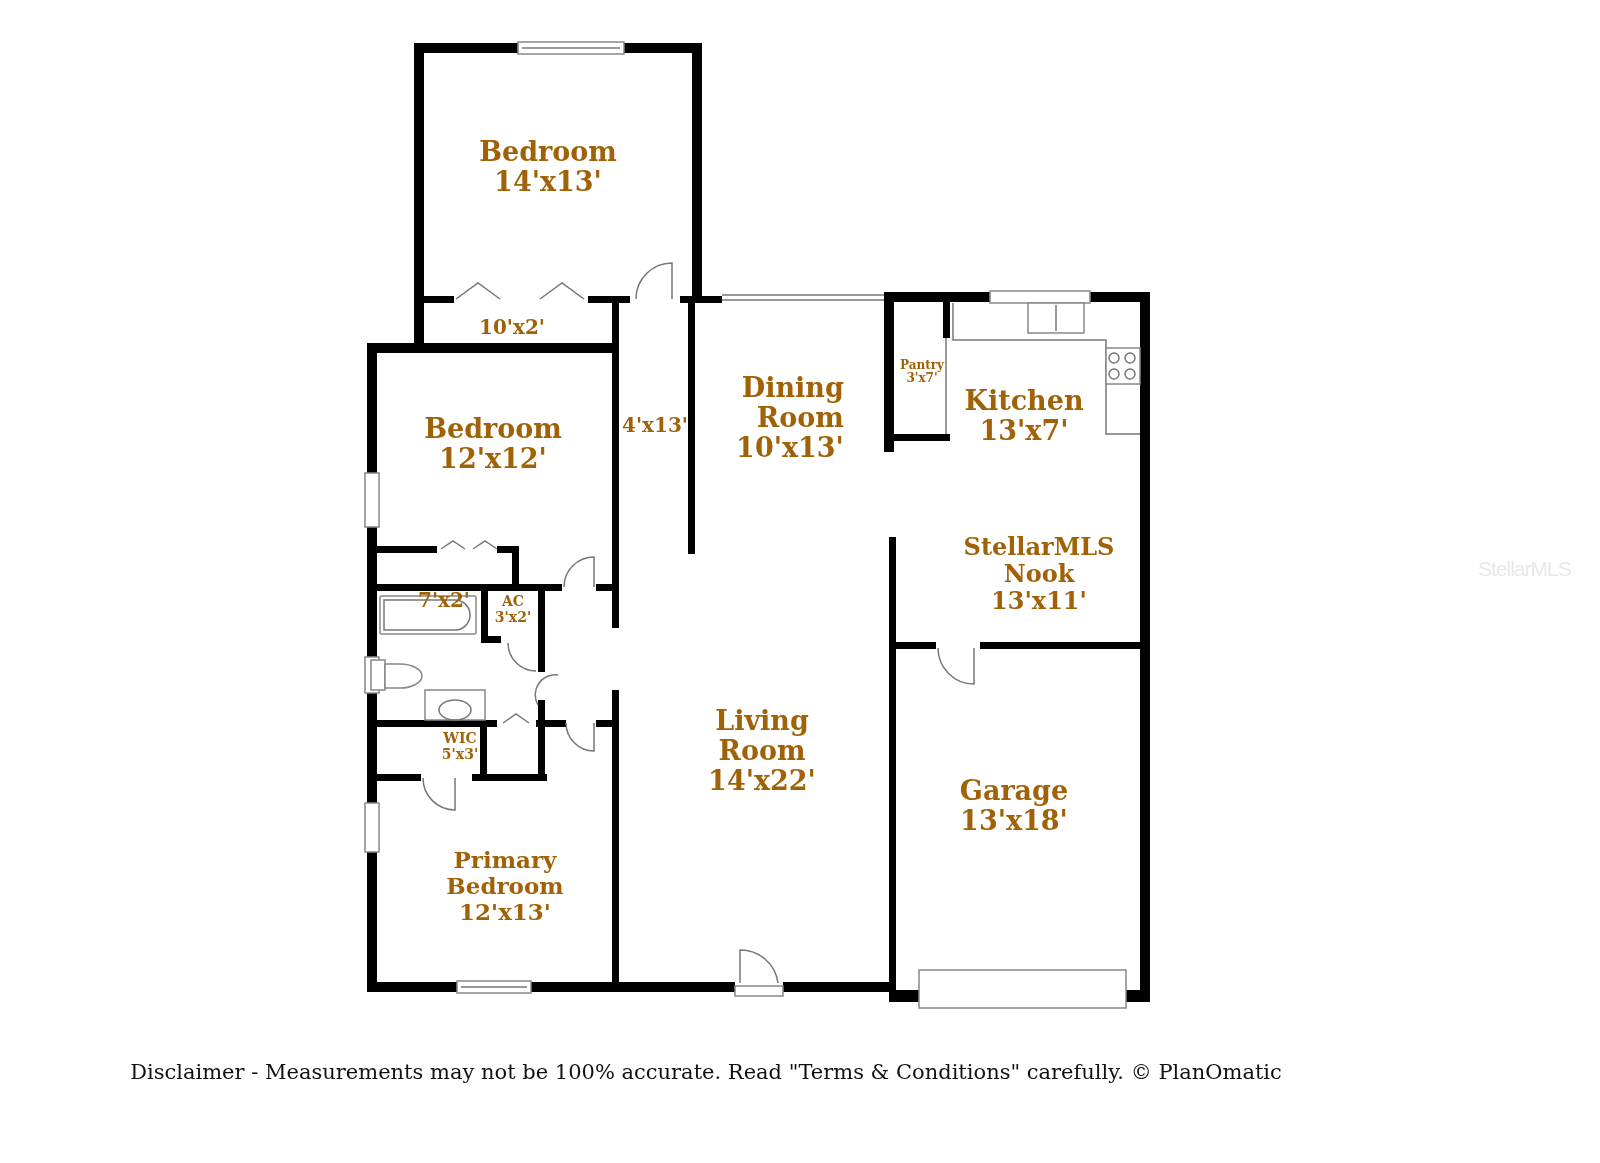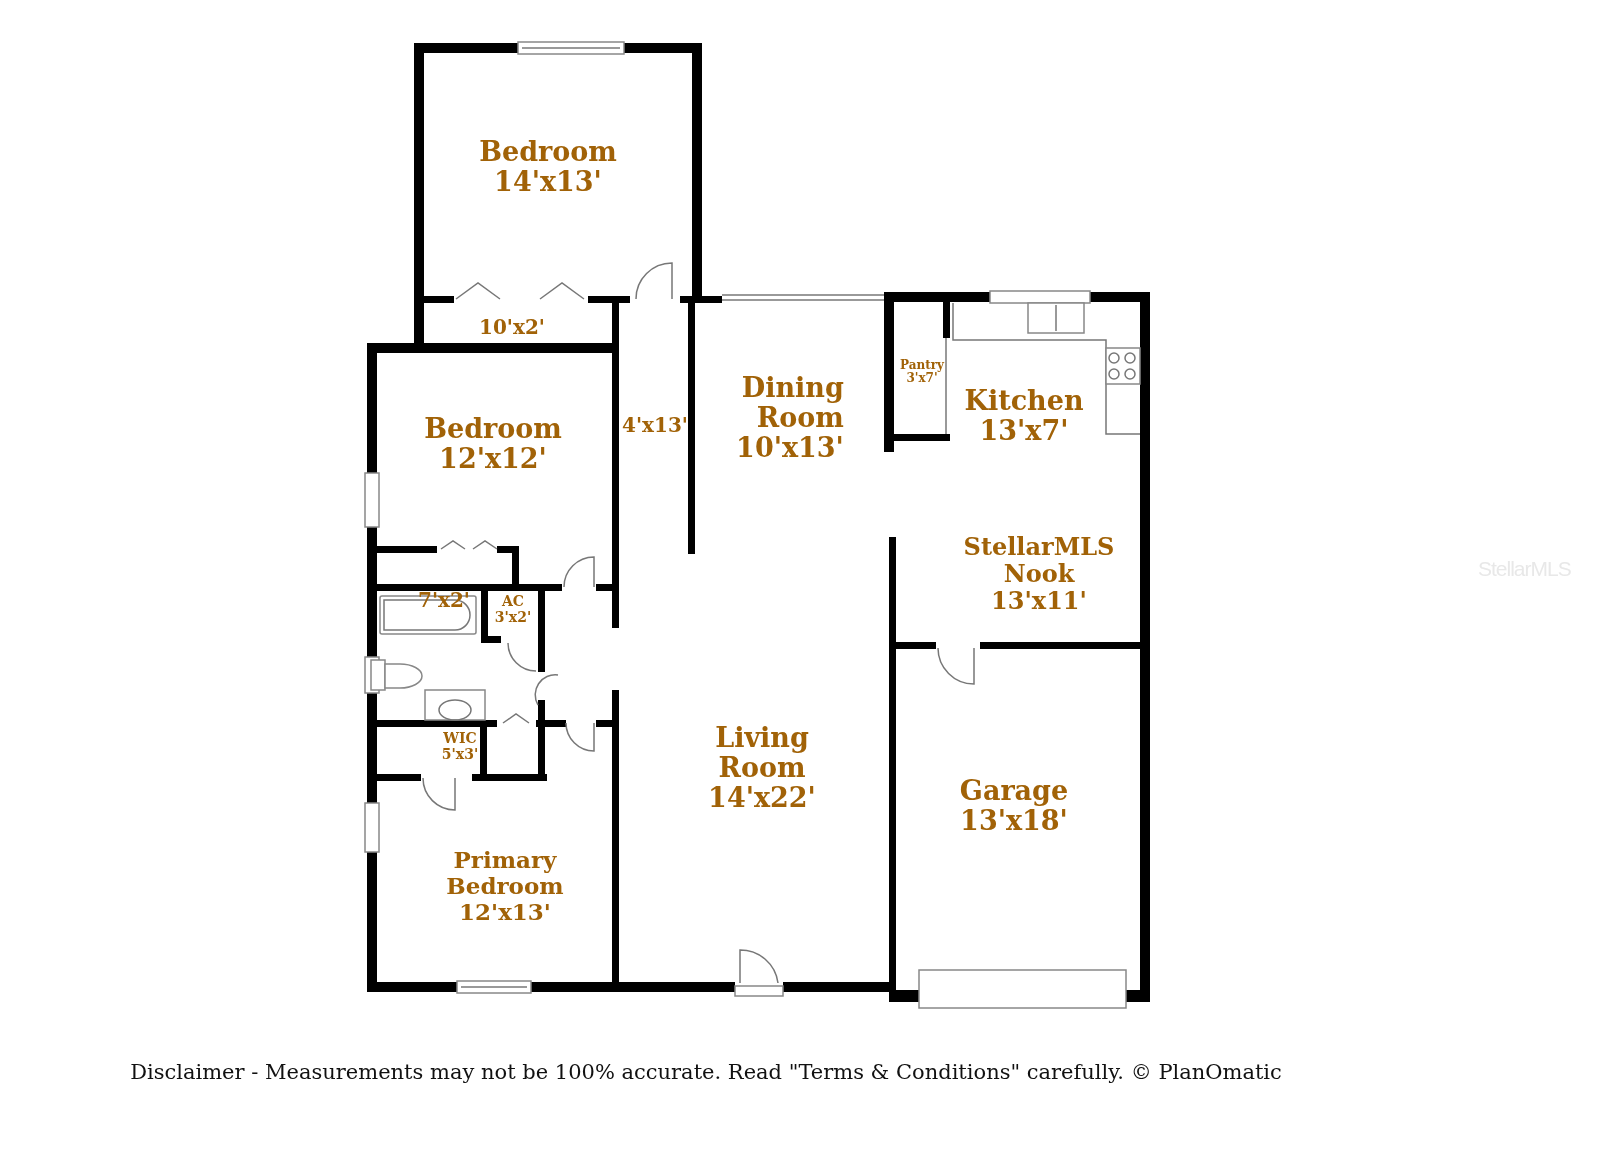--- a/index.html
+++ b/index.html
@@ -167,21 +167,21 @@
 <div class="lbl md" style="left:494px;top:847px;font-size:23px;margin-left:11px;">
   <div>Primary</div>
   <div>Bedroom</div>
   <div>12'x13'</div>
 </div>
 <div class="lbl lg" style="left:790px;top:373px;text-align:right;">
   <div>Dining</div>
   <div>Room</div>
   <div>10'x13'</div>
 </div>
-<div class="lbl lg" style="left:762px;top:706px;margin-top:17px;">
+<div class="lbl lg" style="left:762px;top:706px;">
   <div>Living</div>
   <div>Room</div>
   <div>14'x22'</div>
 </div>
 <div class="lbl xs" style="left:922px;top:359px;">
   <div>Pantry</div>
   <div>3'x7'</div>
 </div>
 <div class="lbl lg" style="left:1024px;top:386px;">
   <div>Kitchen</div>

